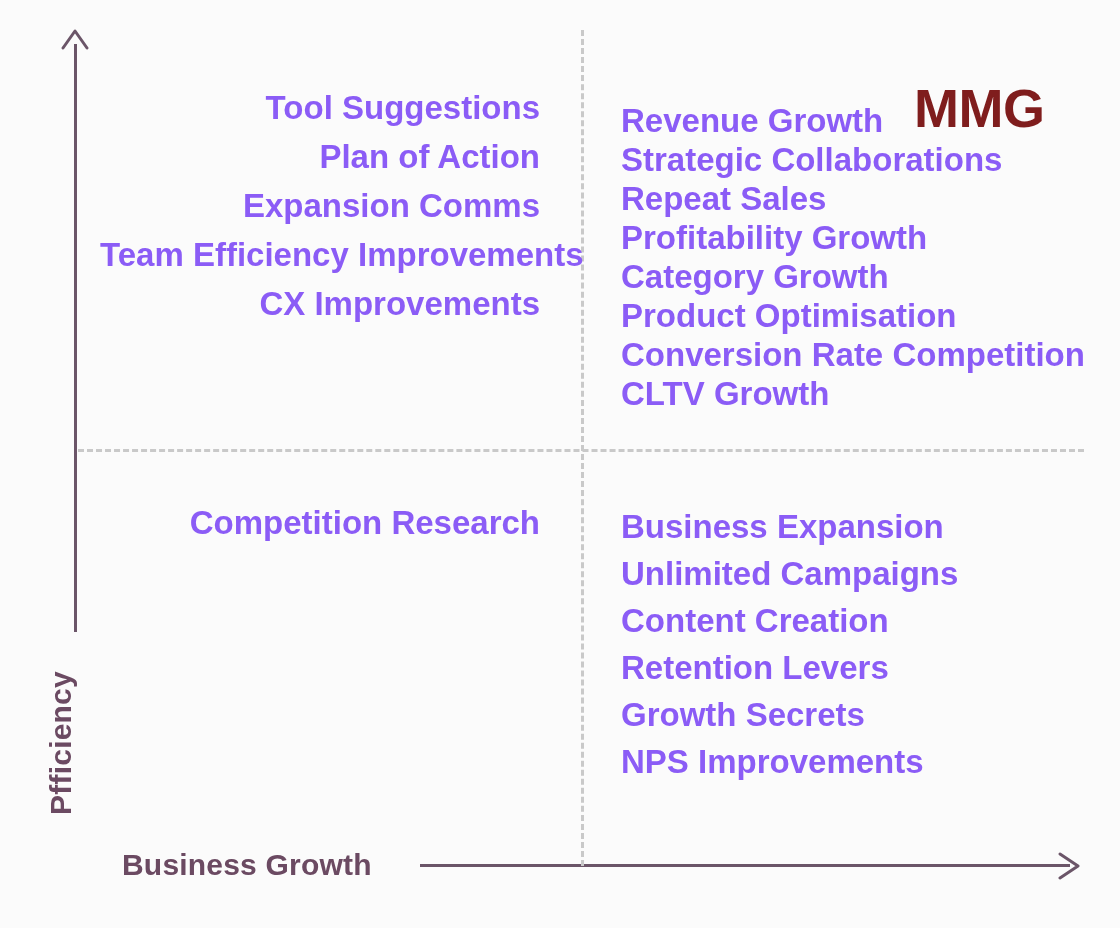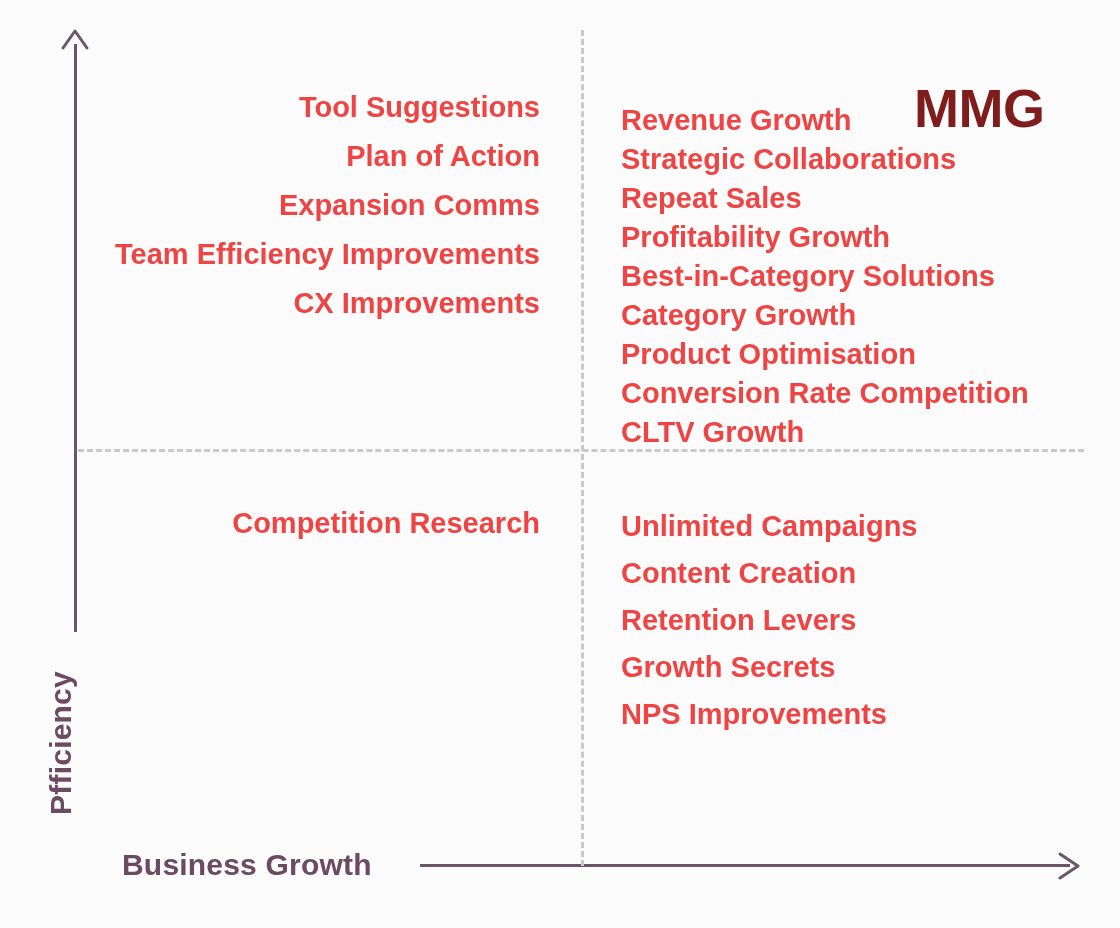--- a/index.html
+++ b/index.html
@@ -90,23 +90,23 @@
   #x-axis-title {
     left: 122px;
     top: 848px;
   }
 
   
   .quadrant {
     position: absolute;
   }
   .item {
-    color: #ef4444;
+    color: #8b5cf6;
     font-weight: bold;
-    font-size: 29px;
+    font-size: 33px;
     white-space: nowrap;
   }
 
   #quadrant-top-left {
     left: 100px;
     top: 83px;
     width: 440px;
     text-align: right;
   }
   #quadrant-top-left .item { line-height: 49px; }
@@ -180,32 +180,32 @@
       <div class="item">Expansion Comms</div>
       <div class="item">Team Efficiency Improvements</div>
       <div class="item">CX Improvements</div>
     </div>
 
   <div class="quadrant" id="quadrant-top-right">
       <div class="item">Revenue Growth</div>
       <div class="item">Strategic Collaborations</div>
       <div class="item">Repeat Sales</div>
       <div class="item">Profitability Growth</div>
-      <div class="item">Best-in-Category Solutions</div>
       <div class="item">Category Growth</div>
       <div class="item">Product Optimisation</div>
       <div class="item">Conversion Rate Competition</div>
       <div class="item">CLTV Growth</div>
     </div>
 
   <div class="quadrant" id="quadrant-bottom-left">
       <div class="item">Competition Research</div>
     </div>
 
   <div class="quadrant" id="quadrant-bottom-right">
+      <div class="item">Business Expansion</div>
       <div class="item">Unlimited Campaigns</div>
       <div class="item">Content Creation</div>
       <div class="item">Retention Levers</div>
       <div class="item">Growth Secrets</div>
       <div class="item">NPS Improvements</div>
     </div>
 
 </div>
 
 </body></html>

